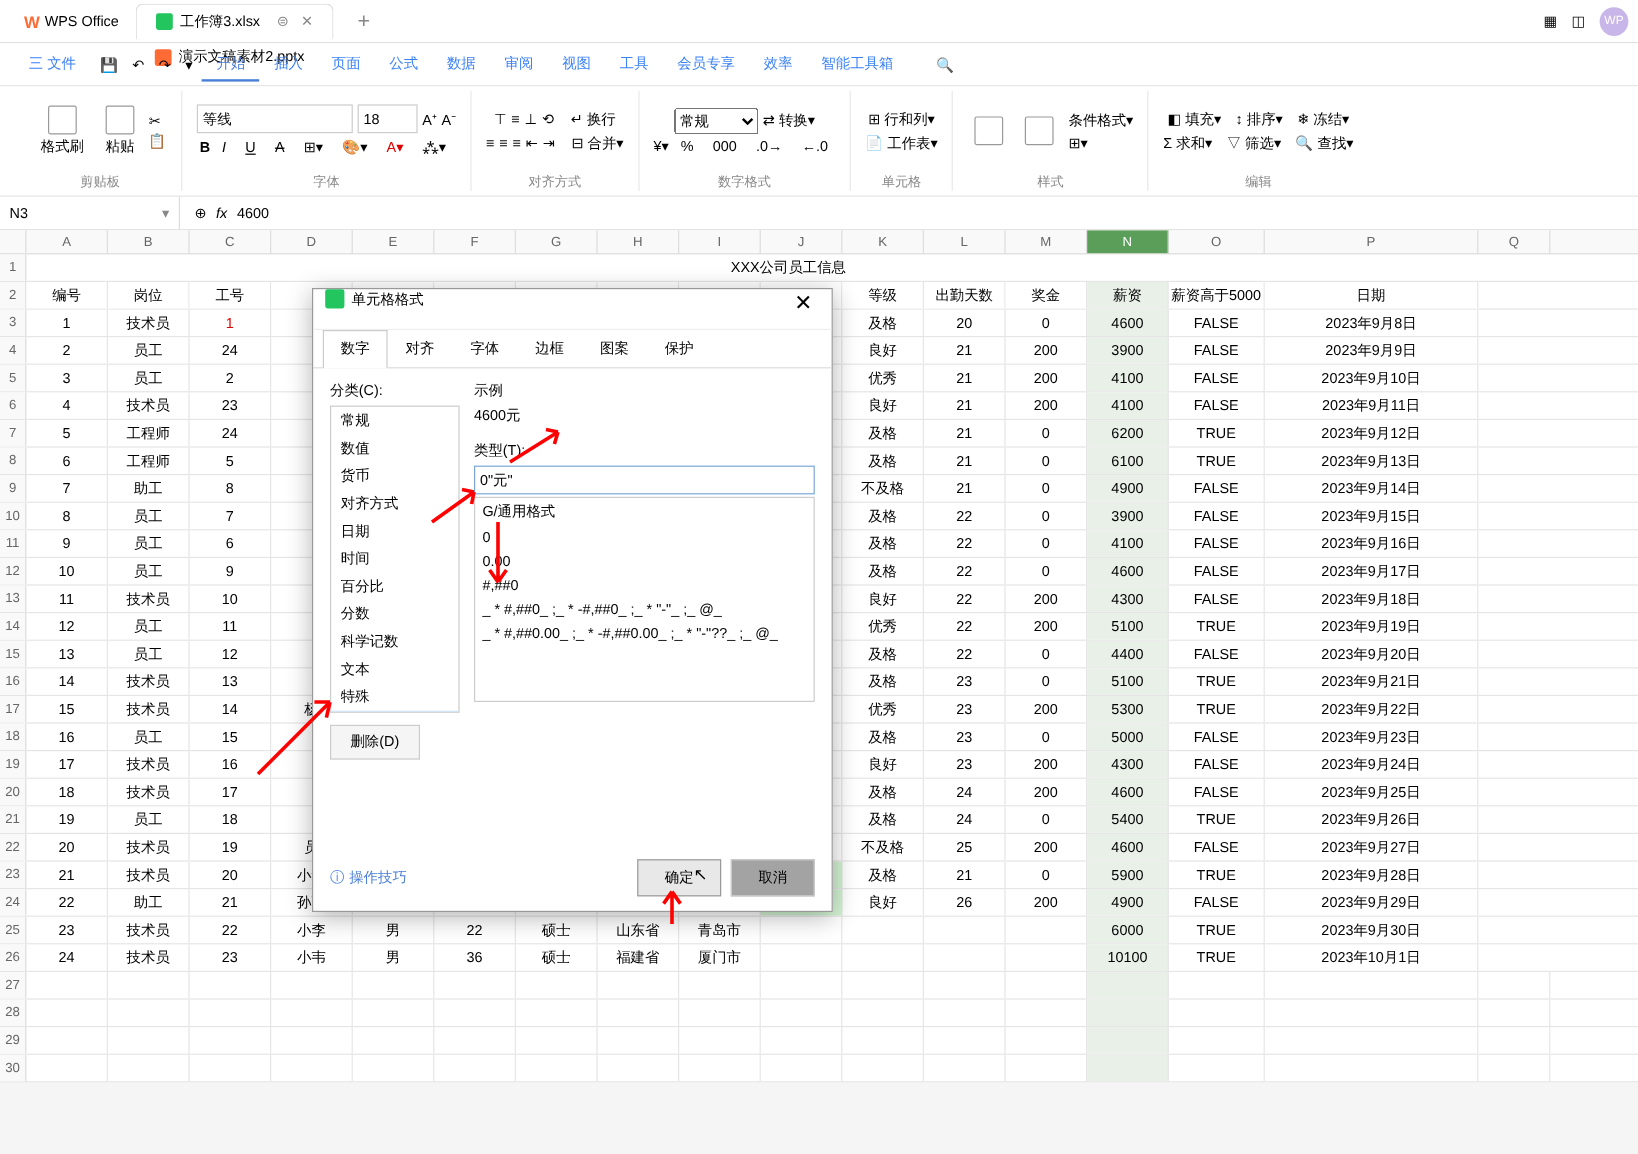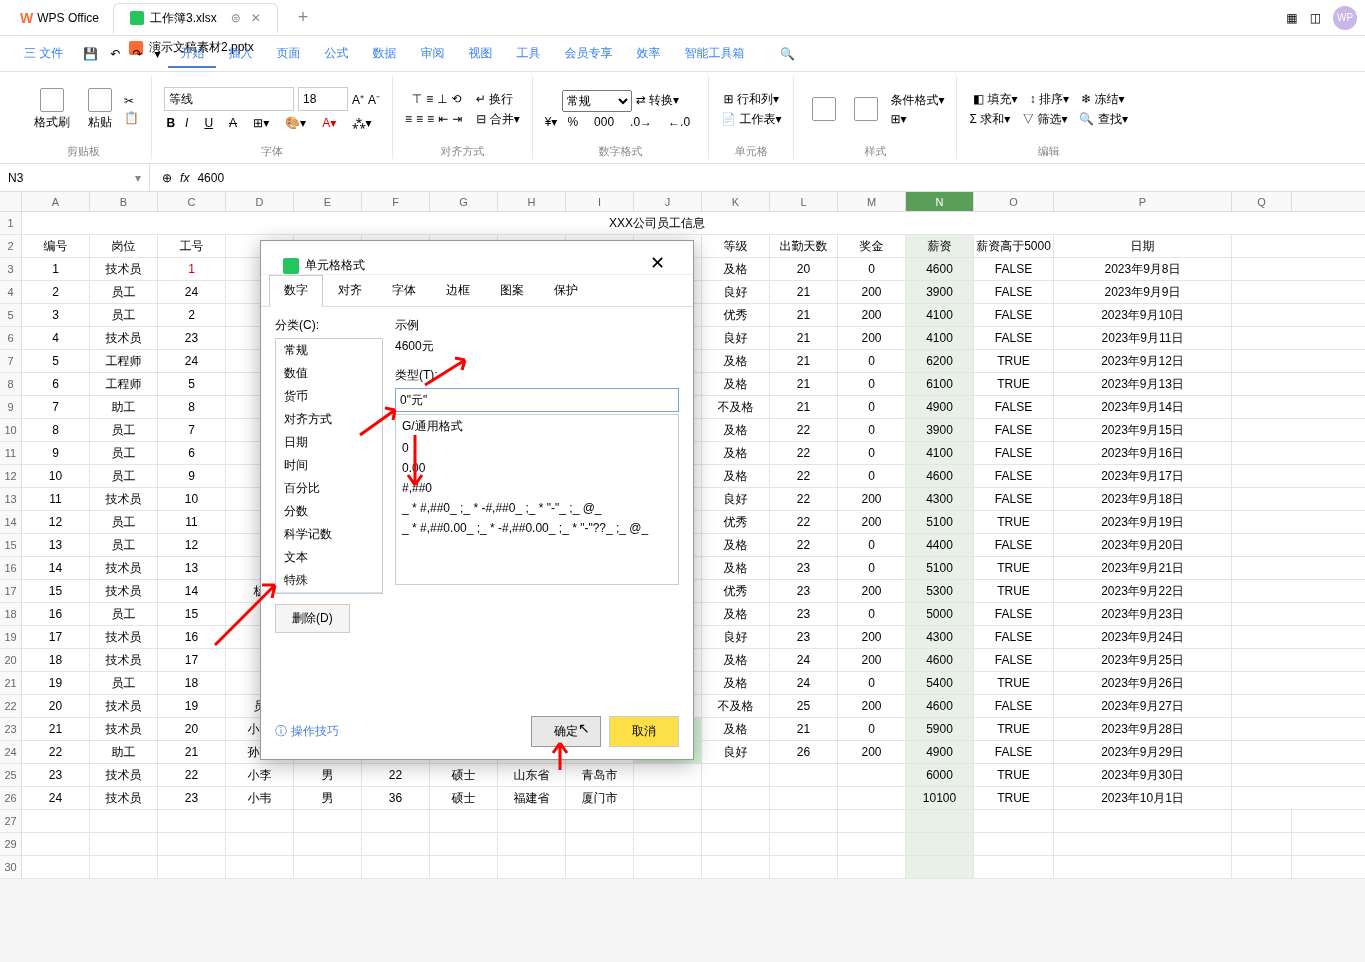--- a/index.html
+++ b/index.html
@@ -33,41 +33,41 @@
 .corner{width:22px;border-right:1px solid #ddd}
 .col-h{border-right:1px solid #ddd;text-align:center;line-height:20px;color:#666;font-size:11px}
 .row{display:flex;height:23px;border-bottom:1px solid #e5e5e5}
 .row-h{width:22px;background:#f9f9f9;border-right:1px solid #ddd;text-align:center;line-height:23px;color:#666;font-size:11px}
 .cell{border-right:1px solid #e5e5e5;text-align:center;line-height:23px;overflow:hidden;white-space:nowrap}
 .title-row .cell{border-right:none}
 .hdr{background:#fff;font-weight:normal}
 .sel-col{background:#e8f0e8}
 .sel-col-h{background:#5a9e5a;color:#fff}
 .dialog{position:absolute;left:260px;top:240px;width:434px;height:520px;background:#fff;border:1px solid #999;box-shadow:0 4px 20px rgba(0,0,0,.3);z-index:100}
-.dlg-title{height:34px;display:flex;align-items:flex-end;padding:0 22px;border-bottom:1px solid #eee}
+.dlg-title{height:34px;display:flex;align-items:flex-start;padding:0 10px;border-bottom:1px solid #eee}
 .dlg-title-icon{width:16px;height:16px;background:#22c55e;border-radius:2px;margin-right:6px}
 .dlg-close{margin-left:auto;font-size:18px;cursor:pointer;padding:0 6px}
 .dlg-tabs{display:flex;height:32px;border-bottom:1px solid #ddd;padding:0 8px}
 .dlg-tab{padding:6px 14px;cursor:pointer;border:1px solid transparent}
 .dlg-tab.active{border:1px solid #ccc;border-bottom:1px solid #fff;background:#fff;margin-bottom:-1px}
 .dlg-body{padding:10px 14px;display:flex;gap:12px}
 .cat-list{width:108px}
 .cat-list-box{border:1px solid #ccc;height:256px;overflow:auto}
 .cat-item{padding:3px 8px;cursor:pointer}
 .cat-item.sel{background:#d0e4f5}
 .fmt-right{flex:1}
 .sample-box{margin-bottom:8px}
 .type-input{width:100%;height:24px;border:1px solid #7aa7d8;padding:0 4px;outline:none}
 .type-list{border:1px solid #ccc;height:171px;overflow:auto;margin-top:2px}
 .type-item{padding:3px 6px;cursor:pointer}
 .del-btn{margin-top:10px;padding:5px 16px;border:1px solid #ccc;background:#f5f5f5;cursor:pointer}
 .dlg-hint{padding:0 14px;color:#555}
 .dlg-footer{position:absolute;bottom:12px;left:14px;right:14px;display:flex;align-items:center}
 .dlg-link{color:#4a7fd8;cursor:pointer}
-.dlg-btn{padding:6px 22px;border:1px solid #ccc;background:#fde047;cursor:pointer;margin-left:8px}
+.dlg-btn{padding:6px 22px;border:1px solid #ccc;background:#a3a3a3;cursor:pointer;margin-left:8px}
 .dlg-btn.primary{background:#e8e8e8;border-color:#999}
 .arrow{position:absolute;z-index:150;color:#ff0000;font-size:40px;pointer-events:none}
 .watermark{position:absolute;z-index:200;pointer-events:none}
 .green-cell{background:#d4f4d4}
 .cursor-img{position:absolute;left:578px;top:720px;z-index:160;font-size:14px}
 </style>
 </head>
 <body>
 
 <div class="titlebar">
@@ -728,20 +728,40 @@
         <div class="cell" style="width:68px"></div>
         <div class="cell" style="width:68px"></div>
         <div class="cell" style="width:68px"></div>
         <div class="cell" style="width:68px"></div>
         <div class="cell sel-col" style="width:68px">10100</div>
         <div class="cell" style="width:80px">TRUE</div>
         <div class="cell" style="width:178px">2023年10月1日</div>
       </div>
       <div class="row">
         <div class="row-h">27</div>
+        <div class="cell" style="width:68px"></div>
+        <div class="cell" style="width:68px"></div>
+        <div class="cell" style="width:68px"></div>
+        <div class="cell" style="width:68px"></div>
+        <div class="cell" style="width:68px"></div>
+        <div class="cell" style="width:68px"></div>
+        <div class="cell" style="width:68px"></div>
+        <div class="cell" style="width:68px"></div>
+        <div class="cell" style="width:68px"></div>
+        <div class="cell" style="width:68px"></div>
+        <div class="cell" style="width:68px"></div>
+        <div class="cell" style="width:68px"></div>
+        <div class="cell" style="width:68px"></div>
+        <div class="cell sel-col" style="width:68px"></div>
+        <div class="cell" style="width:80px"></div>
+        <div class="cell" style="width:178px"></div>
+        <div class="cell" style="width:60px"></div>
+      </div>
+      <div class="row">
+        <div class="row-h">28</div>
         <div class="cell" style="width:68px"></div>
         <div class="cell" style="width:68px"></div>
         <div class="cell" style="width:68px"></div>
         <div class="cell" style="width:68px"></div>
         <div class="cell" style="width:68px"></div>
         <div class="cell" style="width:68px"></div>
         <div class="cell" style="width:68px"></div>
         <div class="cell" style="width:68px"></div>
         <div class="cell" style="width:68px"></div>
         <div class="cell" style="width:68px"></div>

